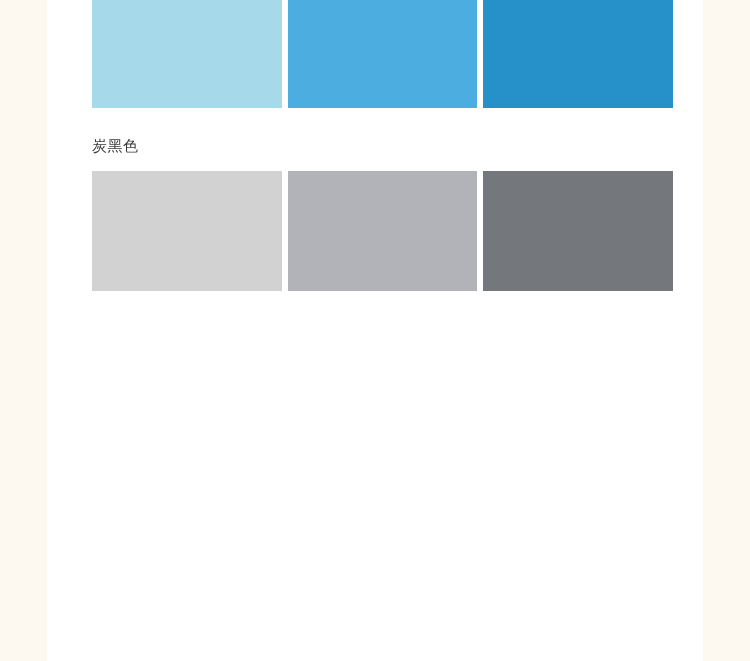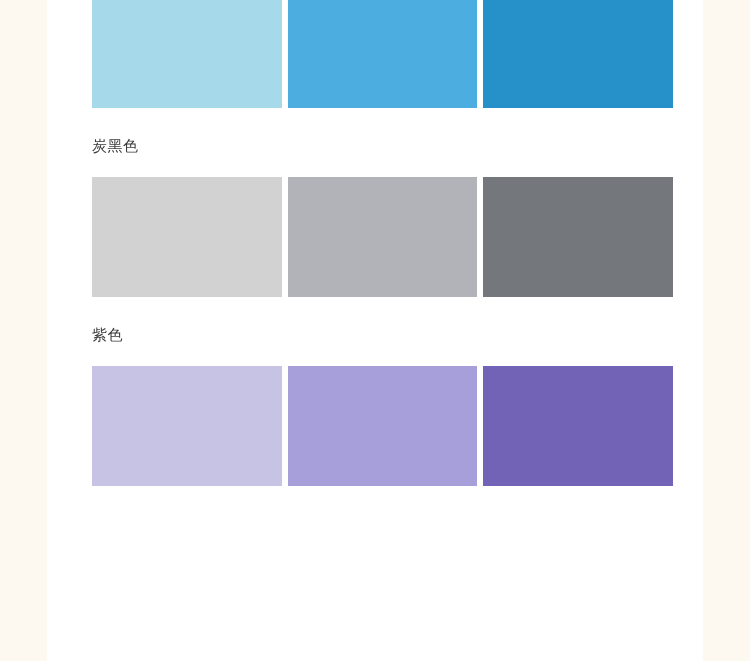--- a/index.html
+++ b/index.html
@@ -63,21 +63,21 @@
     position: relative;
   }
 
   .group-label {
     font-size: 15px;
     line-height: 15px;
     color: #3a3a3a;
     letter-spacing: 0.5px;
     font-weight: 400;
     padding-top: 30px;
-    padding-bottom: 24px;
+    padding-bottom: 18px;
     margin: 0;
   }
 
   
   .group-last .swatch {
     height: 70px;
   }
 </style>
 </head>
 <body>
@@ -96,25 +96,17 @@
 
       <div class="group">
         <div class="group-label">炭黑色</div>
         <div class="swatch-row">
           <div class="swatch" style="background:#d2d2d2"></div>
           <div class="swatch" style="background:#b2b3b8"></div>
           <div class="swatch" style="background:#74777c"></div>
         </div>
       </div>
 
-      <div class="group">
-        <div class="group-label">紫色</div>
-        <div class="swatch-row">
-          <div class="swatch" style="background:#c6c3e5"></div>
-          <div class="swatch" style="background:#a79fd9"></div>
-          <div class="swatch" style="background:#7263b6"></div>
-        </div>
-      </div>
 
 
     </div>
   </div>
 </div>
 
 </body></html>

